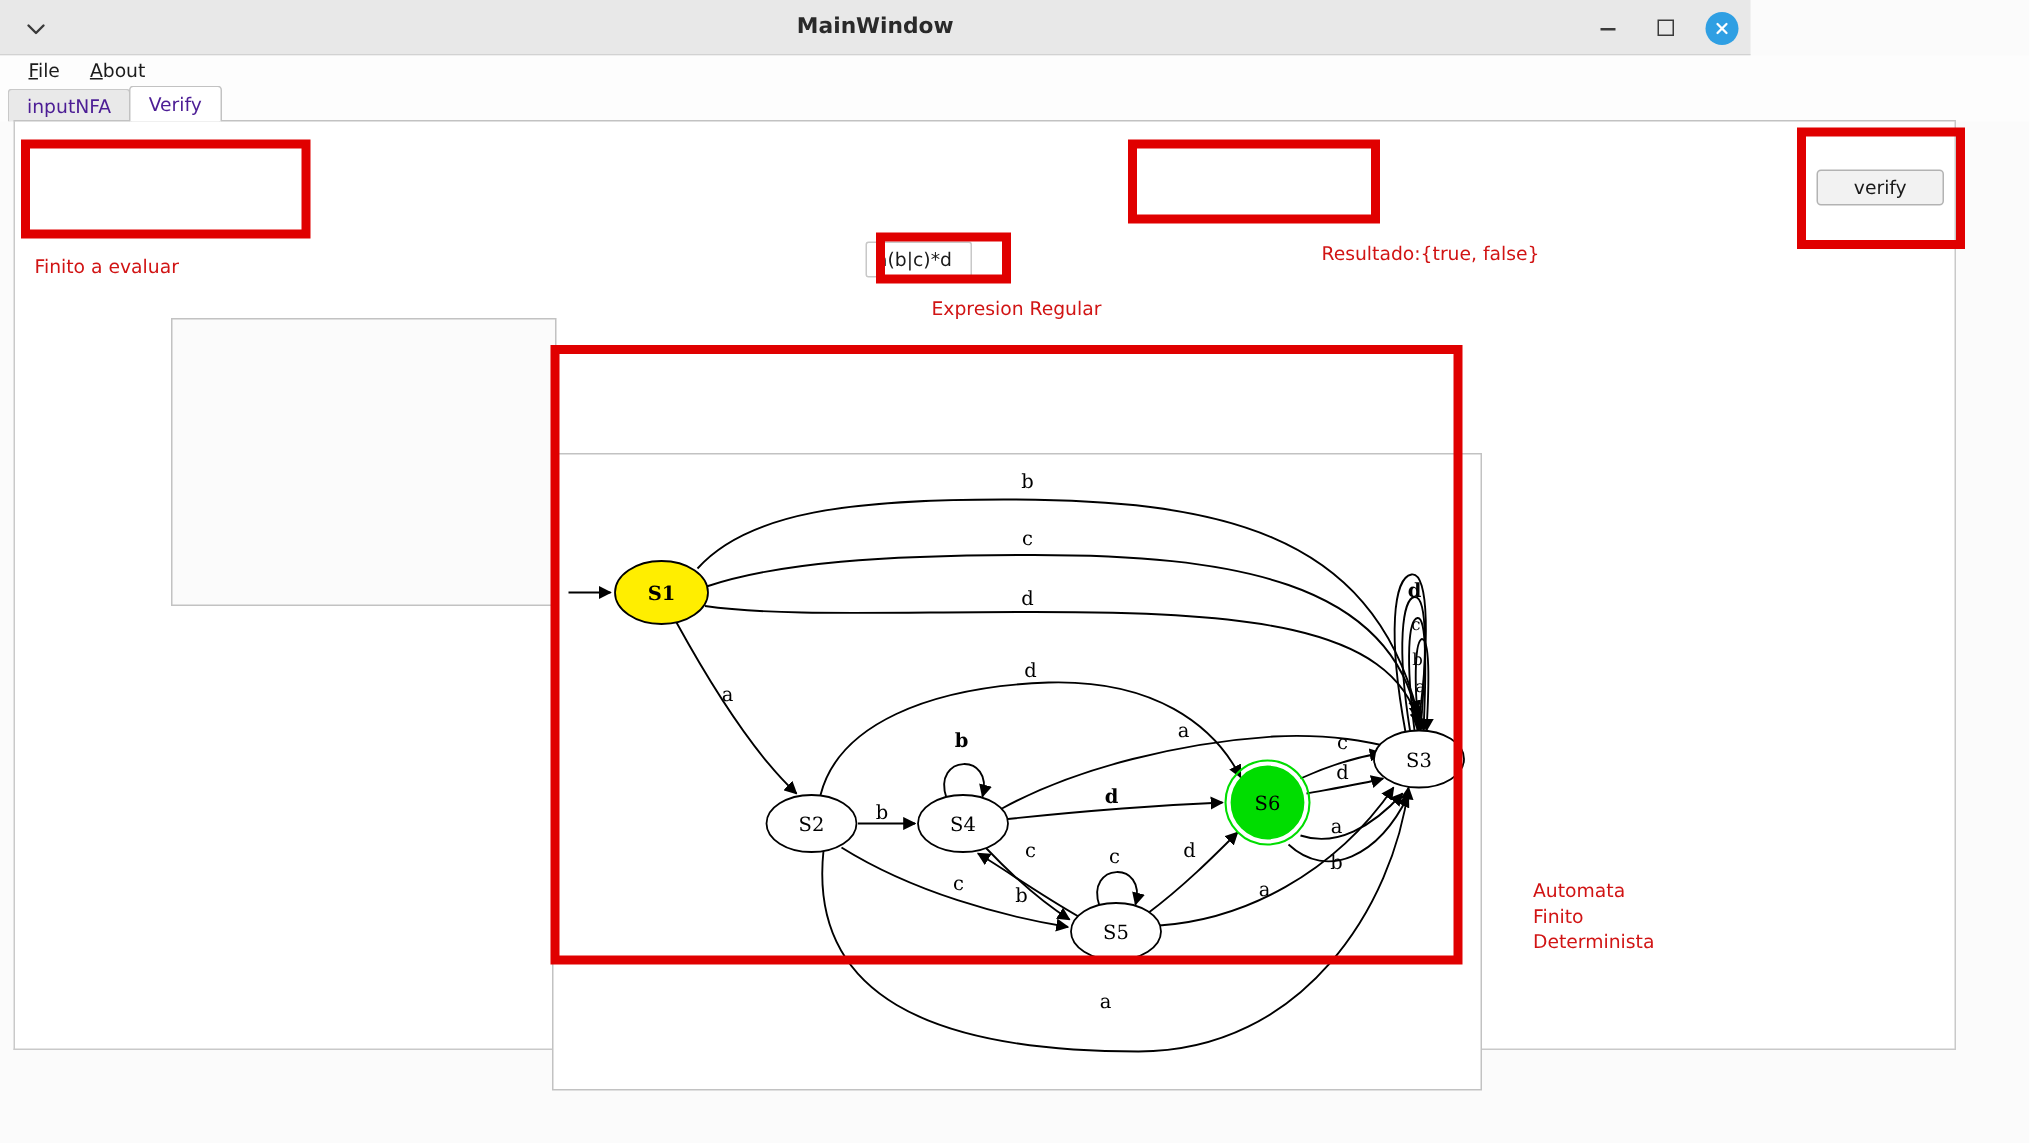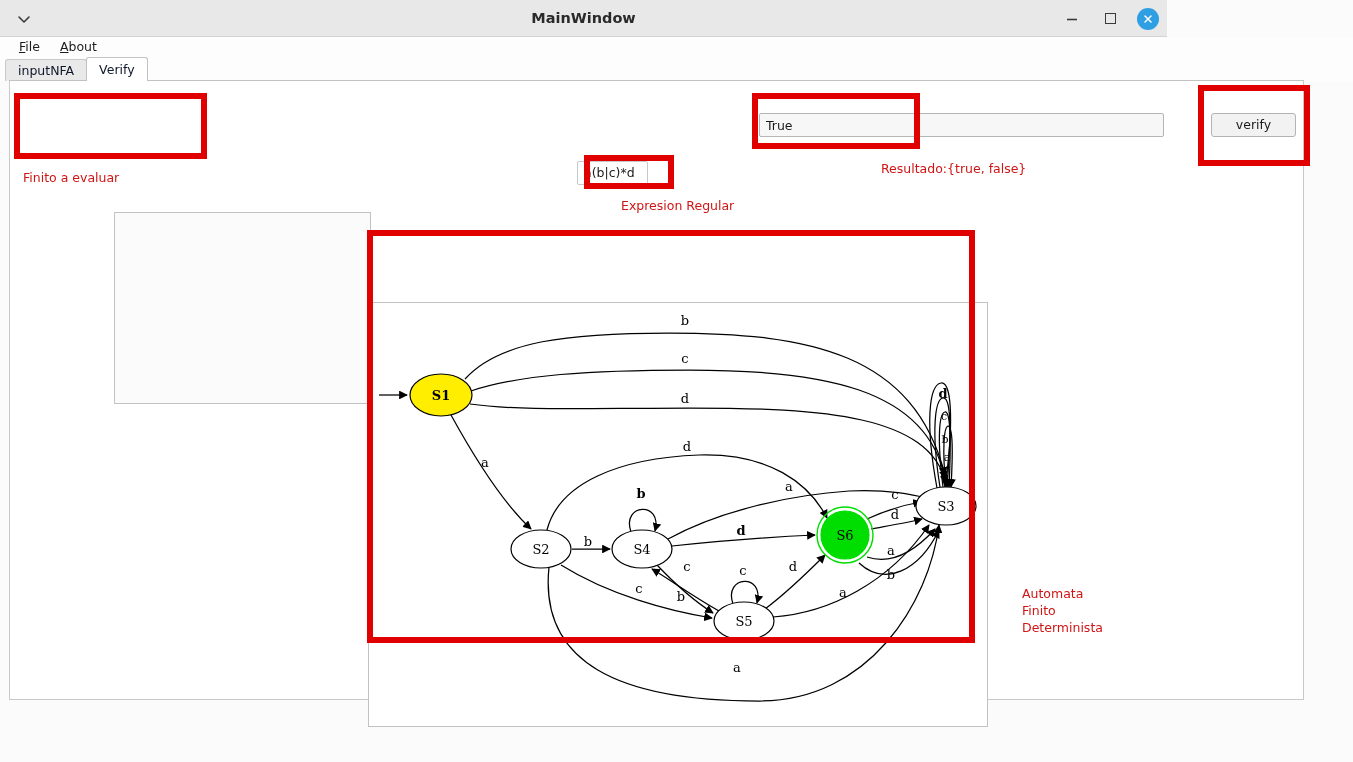--- a/index.html
+++ b/index.html
@@ -75,21 +75,21 @@
   .tabbar {
     position: absolute; left: 0; top: 57px;
     width: 1353px; height: 24px;
     background: #fdfdfd;
     display: flex; align-items: flex-end;
     padding-left: 5px;
   }
   .tab {
     height: 22px; line-height: 21px;
     padding: 0 12px;
-    font-size: 12.5px; color: #0f172a;
+    font-size: 12.5px; color: #4c1d95;
     border: 1px solid #c9c9c9;
     border-bottom: none;
     border-radius: 3px 3px 0 0;
     background: #e9e9e9;
     margin-right: -1px;
   }
   .tab.active {
     background: #ffffff;
     height: 24px; line-height: 23px;
     border-color: #c2c2c2;
@@ -198,21 +198,20 @@
   </div>
 
   <div class="tabbar">
     <div class="tab">inputNFA</div>
     <div class="tab active">Verify</div>
   </div>
 
   <div class="content">
 
 
-    <input class="qline" style="left: 749px; top: 32px; width: 405px; height: 24px;" value="True">
 
     <div class="qbtn" style="left:1201px; top:32px; width:85px; height:24px;">verify</div>
 
     <div class="qline" style="left:567px; top:80px; width:71px; height:24px; background:#ffffff; border-color:#c8c8c8;">a(b|c)*d</div>
 
     <div class="qpanel" style="left:104px; top:131px; width:257px; height:192px;"></div>
 
     <div class="redlabel" style="left:13px; top:88px;">Finito a evaluar</div>
     <div class="redlabel" style="left:871px; top:79px;">Resultado:{true, false}</div>
     <div class="redlabel" style="left:611px; top:116px;">Expresion Regular</div>

